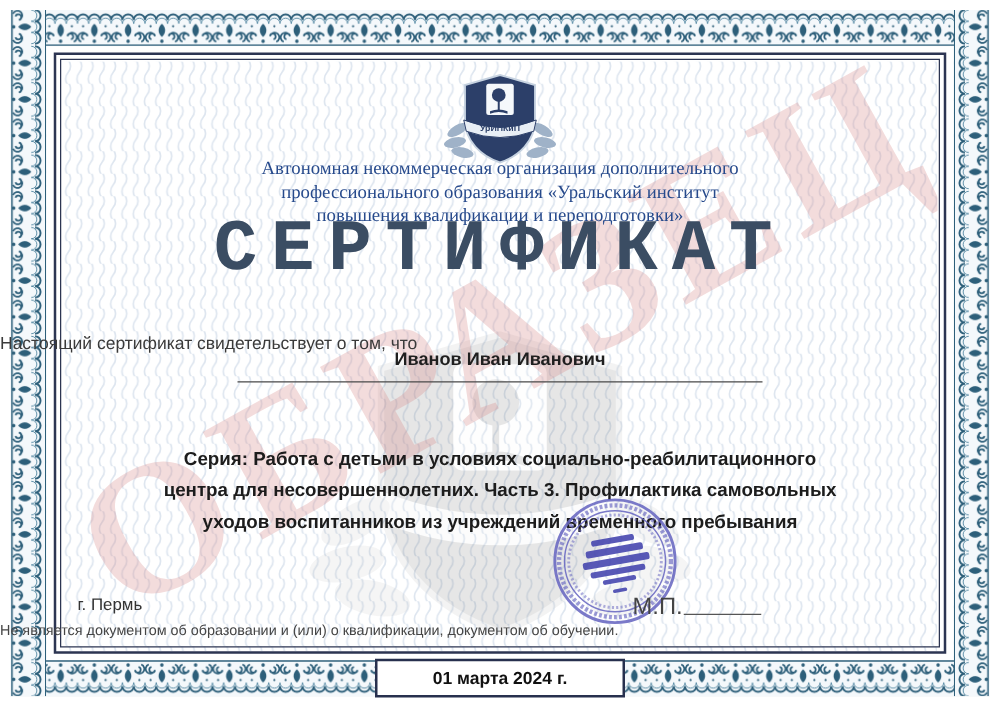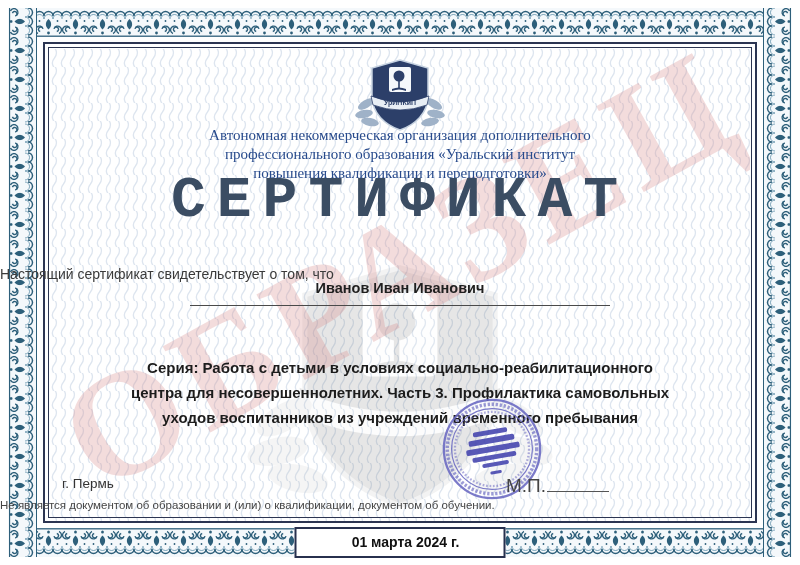--- a/index.html
+++ b/index.html
@@ -49,21 +49,21 @@
   .city{position:absolute;left:62px;top:476px;z-index:3;font-size:13.5px;color:#333;}
   .director{position:absolute;left:264px;top:458px;z-index:3;font-size:13.5px;line-height:17px;
     color:#333;text-align:left;white-space:pre-line;}
   .seal{position:absolute;left:441px;top:397px;width:102px;height:104px;z-index:3;opacity:.88;}
   .mp{position:absolute;left:506px;top:475px;z-index:4;font-size:19px;color:#444;}
   .sig-line{position:absolute;left:547px;top:491px;width:62px;border-top:1.5px solid #555;z-index:4;}
   .disclaimer{position:absolute;left:0;right:0;top:499px;z-index:3;text-align:left;
     font-size:11.5px;color:#454545;}
   .date-box{position:absolute;left:50%;top:527px;transform:translateX(-50%);
     width:196px;height:27px;z-index:6;background:#fff;border:2px solid #27304e;
-    text-align:center;line-height:27px;font-size:14px;font-weight:bold;color:#111;padding-left:11px;}
+    text-align:center;line-height:27px;font-size:14px;font-weight:bold;color:#111;}
 </style>
 </head>
 <body>
 
 <div class="page">
 
   <svg width="0" height="0" style="position:absolute" aria-hidden="true">
     <defs>
       <pattern id="orn" width="27" height="29" patternUnits="userSpaceOnUse">
         <rect width="27" height="29" fill="#f4f8fb"></rect>

